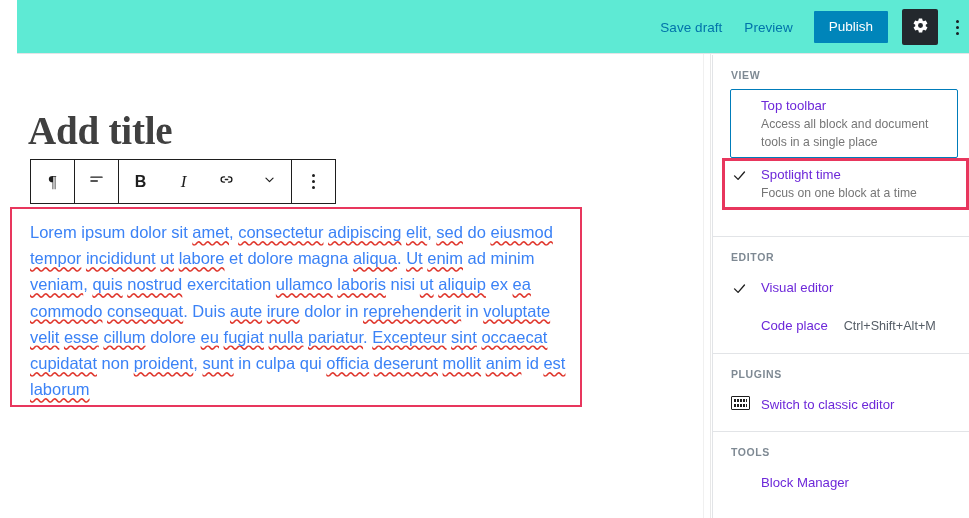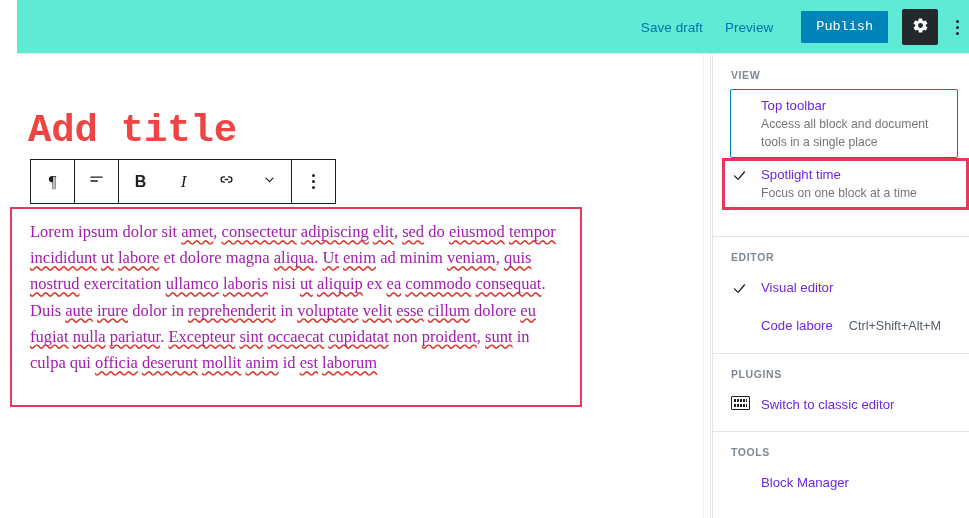--- a/index.html
+++ b/index.html
@@ -48,24 +48,24 @@
     padding: 8px 11px;
     cursor: pointer;
     white-space: nowrap;
     letter-spacing: 0.05px;
   }
   .publish-btn {
     background: #0085ba;
     color: #fff;
     border: none;
     font-size: 13.5px;
-    font-family: Liberation Mono, monospace;
+    font-family: Liberation Sans, sans-serif;
     padding: 8px 15px;
     height: 32px;
-    margin-left: 17px;
+    margin-left: 10px;
     cursor: pointer;
     border-radius: 1px;
     line-height: 16px;
   }
   .gear-btn {
     width: 36px;
     height: 36px;
     background: #23282d;
     border: none;
     margin-left: 14px;
@@ -103,24 +103,24 @@
     left: 0; top: 54px;
     width: 712px;
     height: 464px;
     background: #fff;
     overflow: hidden;
   }
   .post-title {
     position: absolute;
     left: 28px;
     top: 56px;
-    font-family: Liberation Mono, monospace;
+    font-family: Liberation Serif, serif;
     font-size: 39px;
     font-weight: bold;
-    color: #ef4444;
+    color: #404040;
     line-height: 1.1;
     letter-spacing: -0.2px;
   }
 
   
   .block-toolbar {
     position: absolute;
     left: 30px;
     top: 105px;
     height: 45px;
@@ -172,24 +172,24 @@
     width: 572px;
     height: 200px;
     border: 2px solid #e8365d;
     box-sizing: border-box;
   }
   .para-text {
     position: absolute;
     left: 18px;
     top: 10px;
     width: 538px;
-    font-family: Liberation Serif, serif;
+    font-family: Liberation Sans, sans-serif;
     font-size: 16.5px;
     line-height: 26.2px;
-    color: #a21caf;
+    color: #3b82f6;
   }
   .sp {
     text-decoration: underline wavy #e0392f;
     text-decoration-skip-ink: none;
     text-underline-offset: 2px;
   }
 
   
   .panel-edge-1 {
     position: absolute;
@@ -436,21 +436,21 @@
           <div class="mi-body">
             <div class="mi-row">
               <div class="mi-title">Visual editor</div>
             </div>
           </div>
         </div>
         <div class="menu-item">
           <div class="mi-check"></div>
           <div class="mi-body">
             <div class="mi-row">
-              <div class="mi-title">Code labore</div>
+              <div class="mi-title">Code place</div>
               <div class="mi-shortcut">Ctrl+Shift+Alt+M</div>
             </div>
           </div>
         </div>
       </div>
       <div class="menu-group">
         <div class="group-label">PLUGINS</div>
         <div class="menu-item">
           <div class="mi-icon-slot">
             <span class="kbd-icon"></span>

